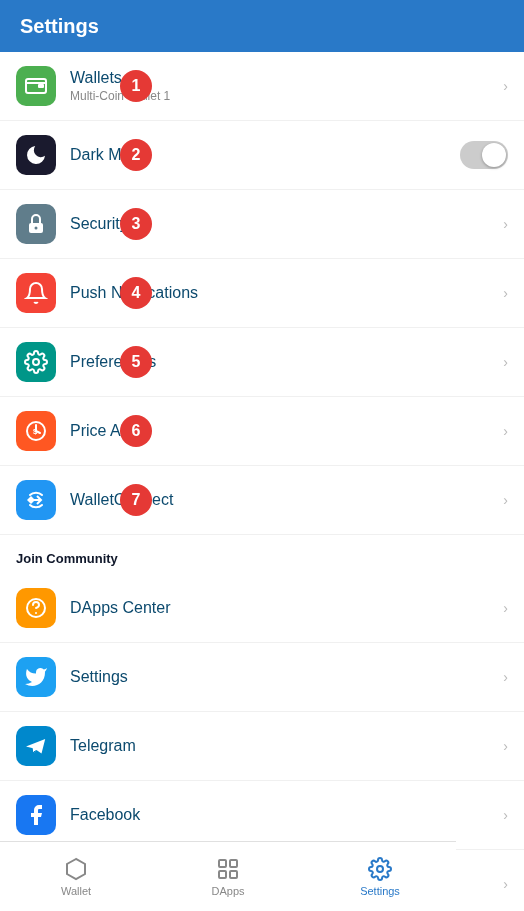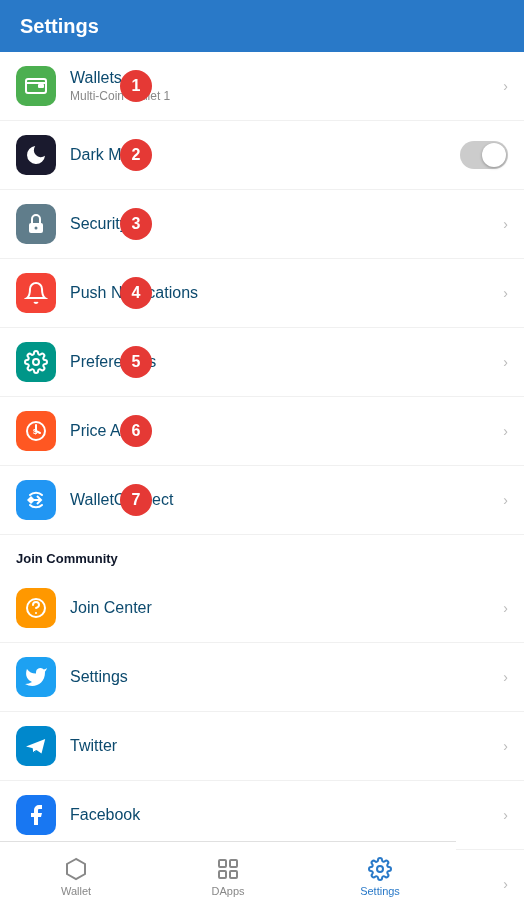--- a/index.html
+++ b/index.html
@@ -289,42 +289,42 @@
     <div class="section-label">Join Community</div>
 
     <div class="settings-item">
       <div class="item-icon help-orange">
         <svg class="icon-svg" viewBox="0 0 24 24" fill="white">
           <circle cx="12" cy="12" r="9" stroke="white" stroke-width="2" fill="none"></circle>
           <path d="M9 9a3 3 0 0 1 6 0c0 2-3 3-3 3" stroke="white" stroke-width="2" fill="none" stroke-linecap="round"></path>
           <circle cx="12" cy="17" r="1" fill="white"></circle>
         </svg>
       </div>
-      <div class="item-label">Join Center</div>
+      <div class="item-label">DApps Center</div>
       <span class="chevron">›</span>
     </div>
 
     <div class="settings-item">
       <div class="item-icon twitter-blue">
         <svg class="icon-svg" viewBox="0 0 24 24" fill="white">
           <path d="M23 3a10.9 10.9 0 0 1-3.14 1.53 4.48 4.48 0 0 0-7.86 3v1A10.66 10.66 0 0 1 3 4s-4 9 5 13a11.64 11.64 0 0 1-7 2c9 5 20 0 20-11.5a4.5 4.5 0 0 0-.08-.83A7.72 7.72 0 0 0 23 3z" fill="white"></path>
         </svg>
       </div>
       <div class="item-label">Settings</div>
       <span class="chevron">›</span>
     </div>
 
     <div class="settings-item">
       <div class="item-icon telegram-blue">
         <svg class="icon-svg" viewBox="0 0 24 24" fill="white">
           <path d="M21.2 5L2 12.5l6 1.5 1.5 5 3-3 5 3.5L21.2 5z" fill="white"></path>
           <path d="M8 14l1 5 2.5-2.5" stroke="#0088CC" stroke-width="1" fill="none"></path>
         </svg>
       </div>
-      <div class="item-label">Twitter</div>
+      <div class="item-label">Telegram</div>
       <span class="chevron">›</span>
     </div>
 
     <div class="settings-item">
       <div class="item-icon facebook-blue">
         <svg class="icon-svg" viewBox="0 0 24 24" fill="white">
           <path d="M18 2h-3a5 5 0 0 0-5 5v3H7v4h3v8h4v-8h3l1-4h-4V7a1 1 0 0 1 1-1h3z" fill="white"></path>
         </svg>
       </div>
       <div class="item-label">Facebook</div>

